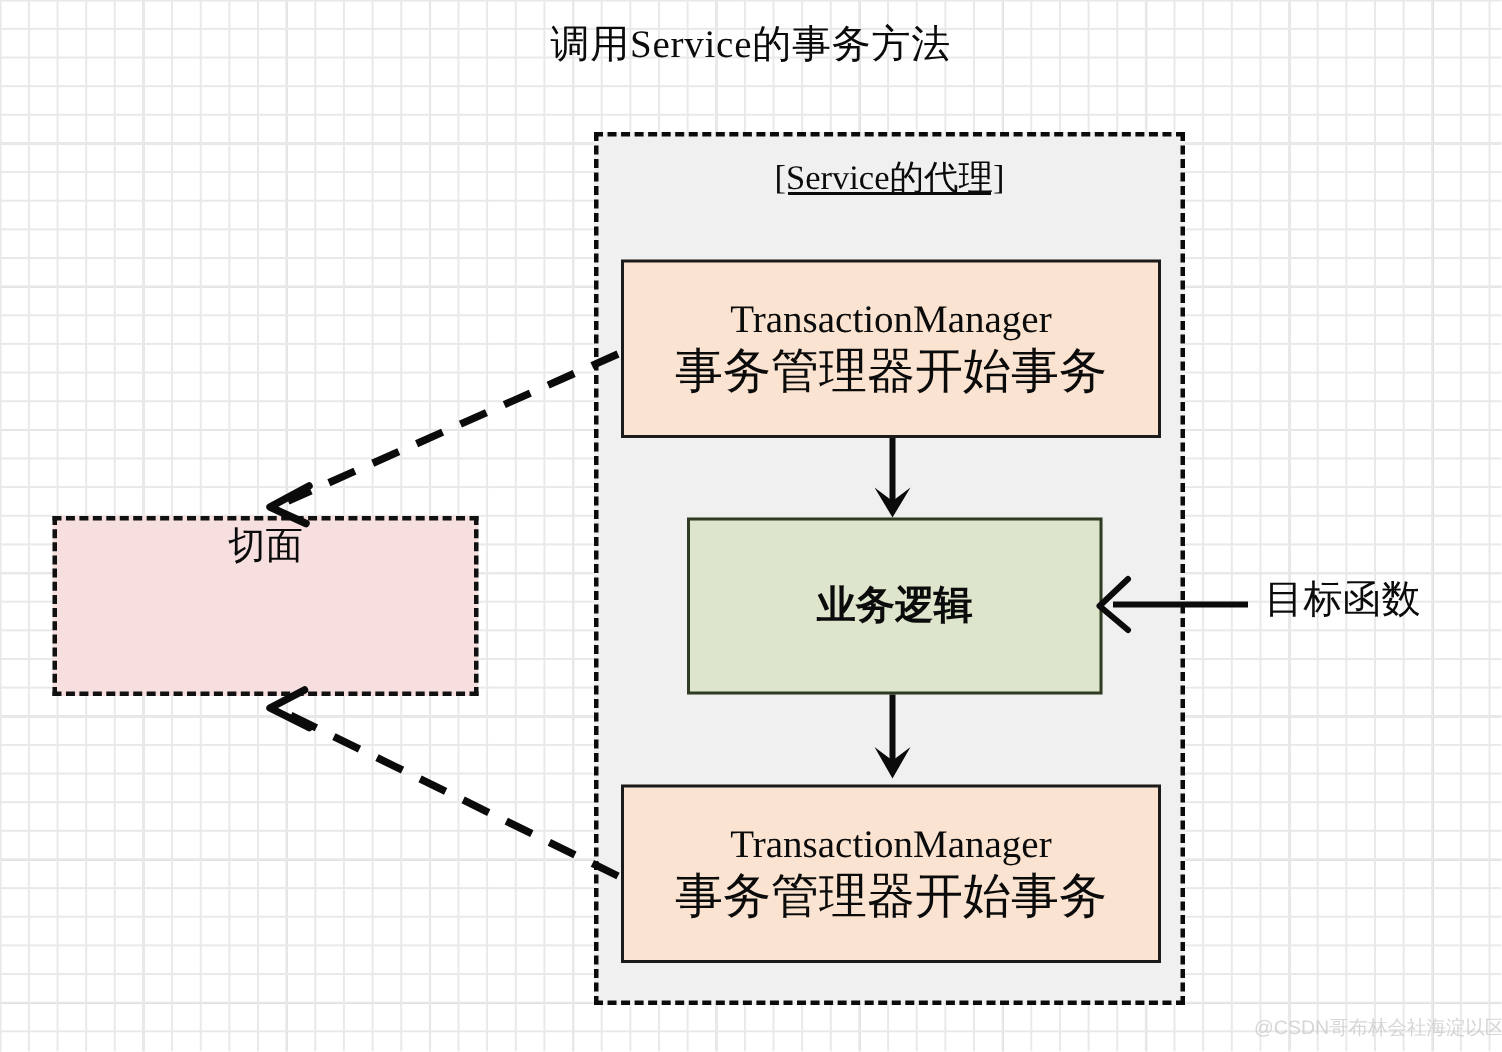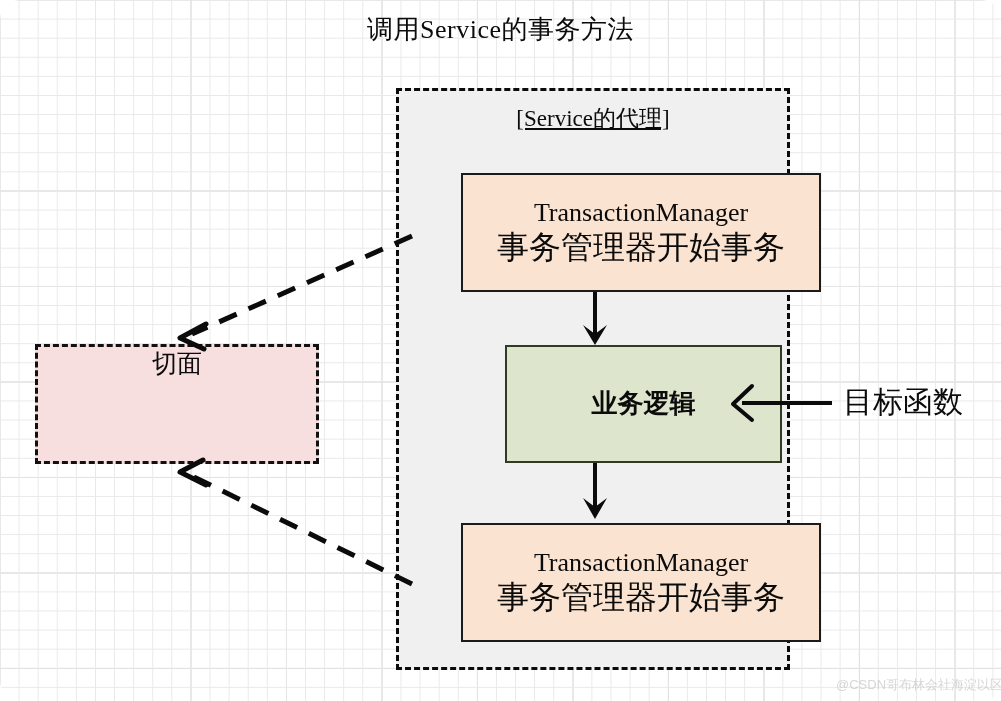--- a/index.html
+++ b/index.html
@@ -23,21 +23,20 @@
       linear-gradient(to right, #e9e9e9 1px, transparent 1px),
       linear-gradient(to bottom, #e9e9e9 1px, transparent 1px),
       linear-gradient(to right, #cfcfcf 1px, transparent 1px),
       linear-gradient(to bottom, #cfcfcf 1px, transparent 1px);
     background-size:
       19.1px 19.1px,
       19.1px 19.1px,
       95.5px 95.5px,
       95.5px 95.5px;
     background-position: -0.5px -0.5px, -0.5px -0.5px, -0.5px -0.5px, -0.5px -0.5px;
-    border-radius: 20px;
   }
 
   .title {
     position: absolute;
     left: 0;
     top: 12px;
     width: 1001px;
     text-align: center;
     font-size: 26px;
     color: #0b0b0b;
@@ -72,21 +71,20 @@
   .node {
     position: absolute;
     box-sizing: border-box;
     display: flex;
     flex-direction: column;
     align-items: center;
     justify-content: center;
     text-align: center;
     color: #0b0b0b;
     line-height: 1.18;
-    margin-left: 47px;
   }
   .node .ln1 { font-size: 26px; white-space: nowrap; }
   .node .ln2 { font-size: 32px; white-space: nowrap; }
 
   .tm-box {
     left: 414px;
     width: 360px;
     height: 119px;
     background: #fae3d0;
     border: 2px solid #1b1b1b;
@@ -118,21 +116,21 @@
     justify-content: center;
     font-size: 25px;
     color: #0b0b0b;
   }
 
   
   .target-label {
     position: absolute;
     left: 843px;
     top: 382px;
-    font-size: 30px;
+    font-size: 26px;
     color: #0b0b0b;
     white-space: nowrap;
   }
 
   svg.overlay {
     position: absolute;
     left: 0;
     top: 0;
     width: 1001px;
     height: 701px;

